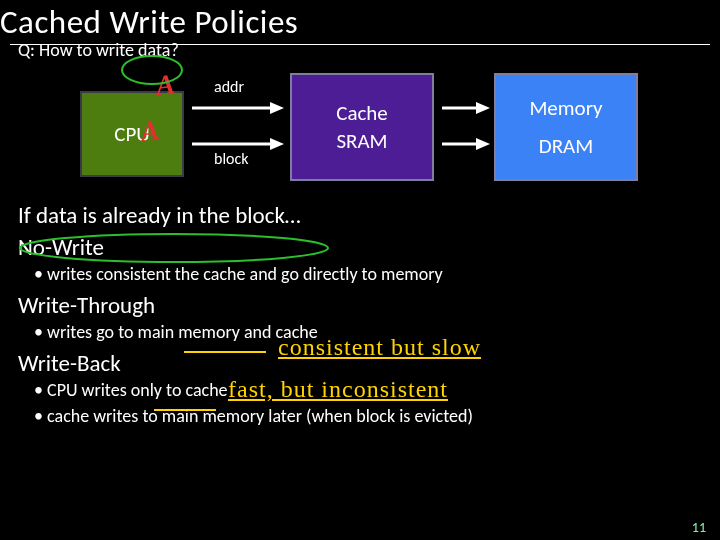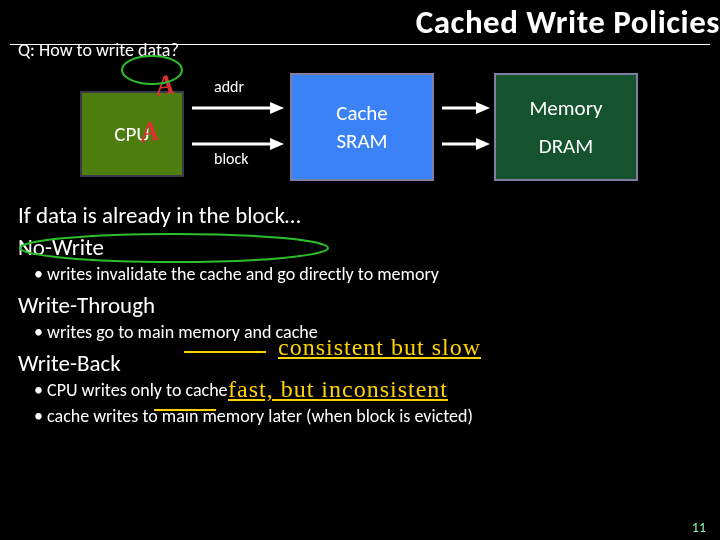--- a/index.html
+++ b/index.html
@@ -5,23 +5,23 @@
   html,body{margin:0;padding:0}
   body{
     width:720px;height:540px;
     background:#000;
     color:#fff;
     font-family:Calibri,"Segoe UI",Arial,sans-serif;
     position:relative;
     overflow:hidden;
   }
   .title{
-    text-align:right;
+    text-align:left;
     font-size:33px;
-    font-weight:700;
+    font-weight:400;
     padding-top:2px;
     letter-spacing:0.5px;
   }
   .hr{
     border:none;border-top:1px solid #fff;
     margin:2px 10px 0 10px;
   }
   .question{
     font-size:18px;
     padding:0 18px 4px 18px;
@@ -39,27 +39,27 @@
     align-items:center;justify-content:center;
     font-size:21px;
   }
   .cpu{
     left:80px;top:26px;width:100px;height:82px;
     background:#4d7c0f;
     border:2px solid #3a3a4a;
   }
   .cache{
     left:290px;top:8px;width:140px;height:104px;
-    background:#3b82f6;
+    background:#4c1d95;
     border:2px solid #807da0;
   }
   .cache div:last-child{margin-top:2px}
   .mem{
     left:494px;top:8px;width:140px;height:104px;
-    background:#14532d;
+    background:#3b82f6;
     border:2px solid #807da0;
   }
   .mem div:last-child{margin-top:12px}
   .lbl{
     position:absolute;font-size:16px;color:#fff;
   }
   .lbl.addr{left:214px;top:12px}
   .lbl.data{left:214px;top:84px}
   .arrow{position:absolute}
   .arrow line{stroke:#fff;stroke-width:3}
@@ -126,21 +126,21 @@
       <polygon points="36,1 50,7 36,13"></polygon>
   </svg>
 
   <div class="anno" style="left:156px;top:4px;color:#e03030;font:italic 700 28px 'Comic Sans MS',cursive;transform:rotate(-8deg)">
     <span>A</span><span style="position:absolute;left:-22px;top:44px">A</span>
   </div>
 </div>
 
 <div class="line">If data is already in the block…</div>
 <div class="line">No-Write</div>
-<div class="bullet">writes invalidate the cache and go directly to memory</div>
+<div class="bullet">writes consistent the cache and go directly to memory</div>
 <div class="line">Write-Through</div>
 <div class="bullet">writes go to main memory and cache</div>
 <div class="line">Write-Back</div>
 <div class="bullet">CPU writes only to cache</div>
 <div class="bullet">cache writes to main memory later (when block is evicted)</div>
 
 <svg class="anno" style="left:118px;top:50px" width="68" height="40">
   <ellipse cx="34" cy="20" rx="30" ry="14" fill="none" stroke="#2bbf2b" stroke-width="2"></ellipse>
 </svg>
 <svg class="anno" style="left:14px;top:230px" width="320" height="36">

